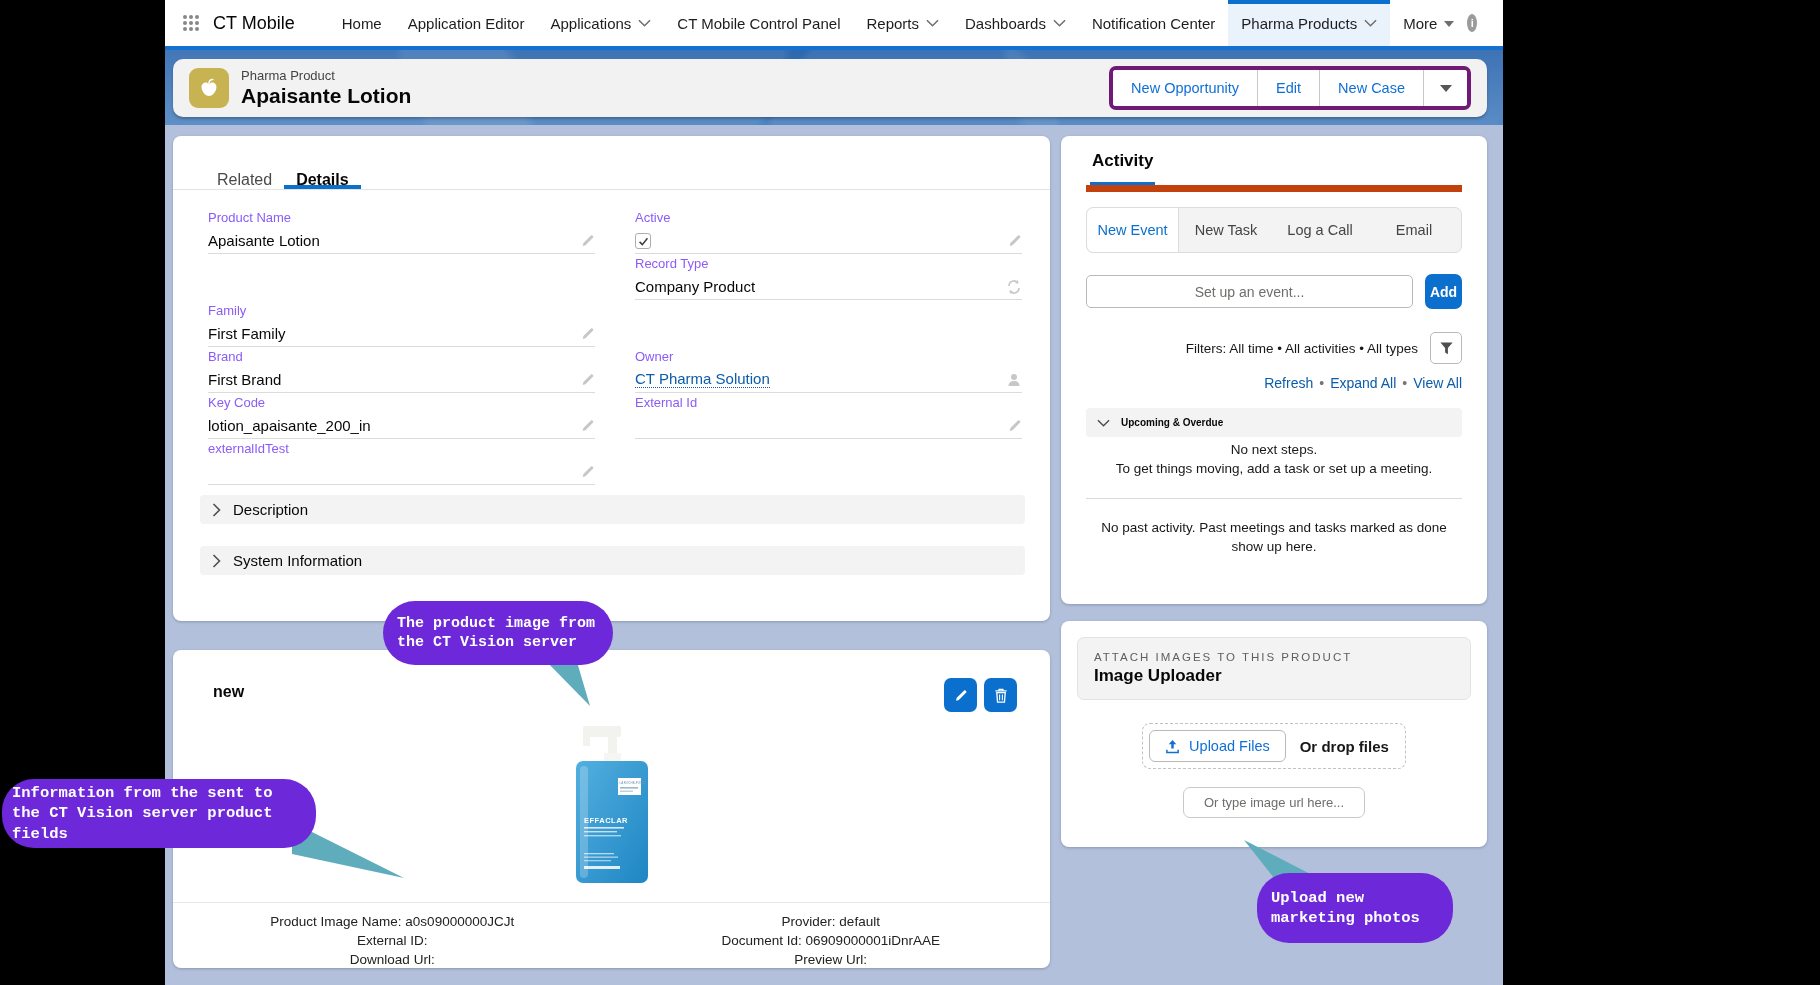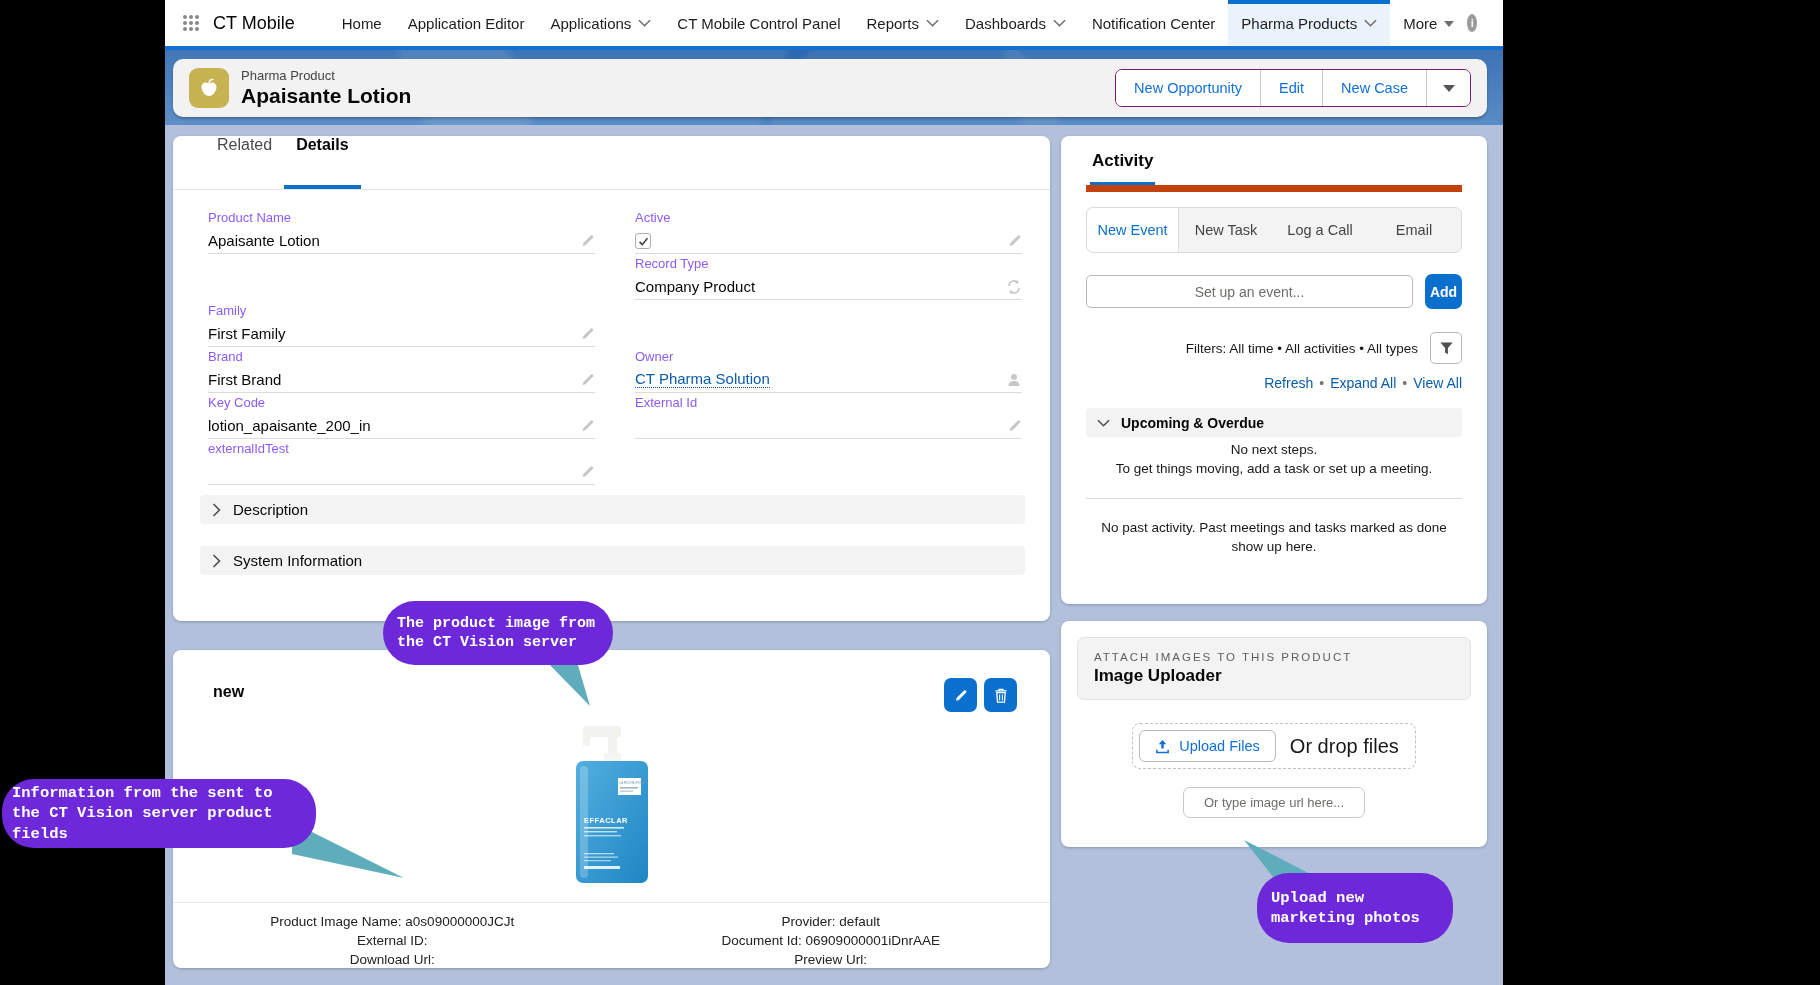--- a/index.html
+++ b/index.html
@@ -29,37 +29,37 @@
       radial-gradient(circle at 12% 130%, rgba(255,255,255,.10) 0 17%, transparent 18%),
       radial-gradient(circle at 32% -40%, rgba(255,255,255,.08) 0 21%, transparent 22%),
       radial-gradient(circle at 56% 140%, rgba(255,255,255,.07) 0 19%, transparent 20%),
       radial-gradient(circle at 82% -30%, rgba(255,255,255,.08) 0 23%, transparent 24%),
       linear-gradient(180deg,#2d67ae,#4c83c1);
   }
   .banner-card { position:absolute; left:8px; right:16px; top:9px; height:58px; background:#f3f2f2; border-radius:10px; box-shadow:0 2px 3px rgba(0,0,0,.25); display:flex; align-items:center; padding:0 16px; }
   .obj-icon { width:40px; height:40px; border-radius:9px; background:#c7b351; display:flex; align-items:center; justify-content:center; margin-right:12px; flex:none;}
   .titles .entity { font-size:13px; color:#444; margin-bottom:1px; }
   .titles .rec-title { font-size:21px; font-weight:bold; color:#080707; }
-  .btn-group { margin-left:auto; display:flex; background:#fff; border:1px solid #701a75; border-radius:7px; overflow:hidden; }
+  .btn-group { margin-left:auto; display:flex; background:#fff; border:4px solid #701a75; border-radius:7px; overflow:hidden; }
   .btn-group button { background:#fff; border:none; border-left:1px solid #c9c9c9; height:36px; padding:0 18px; font-size:14.5px; color:#106fd6; font-family:inherit; cursor:pointer; white-space:nowrap;}
   .btn-group button:first-child { border-left:none; }
   .btn-group .dd { width:44px; display:flex; align-items:center; justify-content:center; padding:0; }
   .tri-dark { width:0; height:0; border-left:6px solid transparent; border-right:6px solid transparent; border-top:7px solid #565656; }
 
   
   .content { position:relative; height:860px; }
   .card { position:absolute; background:#fff; border-radius:8px; box-shadow:0 1px 3px rgba(0,0,0,.22); }
   .details-card { left:8px; top:11px; width:877px; height:485px; }
   .activity-card { left:896px; top:11px; width:426px; height:468px; }
   .uploader-card { left:896px; top:496px; width:426px; height:226px; }
   .image-card  { left:8px; top:525px; width:877px; height:318px; }
 
   
   .tabs { display:flex; height:54px; align-items:stretch; border-bottom:1px solid #e3e3e3; padding-left:32px; }
-  .tab { display:flex; align-items:flex-start; padding:0 12px; font-size:16px; color:#494949; cursor:pointer; }
+  .tab { display:flex; align-items:flex-end; padding:0 12px; font-size:16px; color:#494949; cursor:pointer; }
   .tab.active { font-weight:bold; color:#080707; box-shadow: inset 0 -4px 0 0 #0b70cd; }
   .fields { display:flex; gap:40px; padding:20px 28px 0 35px; }
   .fcol { flex:1; min-width:0; }
   .field { margin-bottom:2px; }
   .flabel { font-size:13px; color:#8b5cf6; margin-bottom:3px; }
   .fval { display:flex; justify-content:space-between; align-items:flex-end; min-height:26px; border-bottom:1px solid #dddbda; padding-bottom:4px; font-size:15px; color:#080707; }
   .spacer47 { height:47px; }
   .icon-btn { flex:none; width:16px; height:16px; cursor:pointer; }
   .link { color:#0b5cab; border-bottom:1px dotted #0b5cab; cursor:pointer; }
   .checkbox { width:16px; height:16px; border:1px solid #aeaeae; border-radius:3px; background:#fff; display:flex; align-items:center; justify-content:center; cursor:pointer; }
@@ -75,33 +75,33 @@
   .subtab.active { flex:0 0 92px; background:#fff; border-right:1px solid #dcdcdc; border-radius:7px 0 0 7px; color:#0b70cd; }
   .composer { margin-top:21px; display:flex; align-items:center; gap:12px; }
   .composer input { flex:1; height:33px; border:1px solid #b9b9b9; border-radius:5px; text-align:center; font-size:14px; font-family:inherit; color:#080707; }
   .composer input::placeholder { color:#706e6b; }
   .add-btn { width:37px; height:35px; background:#0b70cd; color:#fff; border:none; border-radius:7px; font-size:14px; font-weight:bold; font-family:inherit; cursor:pointer; }
   .filters-row { margin-top:23px; display:flex; justify-content:flex-end; align-items:center; gap:12px; font-size:13.5px; color:#181818; }
   .filter-btn { width:32px; height:32px; background:#fff; border:1px solid #b9b9b9; border-radius:5px; display:flex; align-items:center; justify-content:center; cursor:pointer; }
   .links-row { margin-top:11px; text-align:right; font-size:14px; }
   .links-row a { color:#0b5cab; text-decoration:none; cursor:pointer; }
   .links-row .sep { color:#747474; margin:0 6px; }
-  .upc-bar { margin-top:17px; height:29px; background:#f3f3f3; border-radius:4px; display:flex; align-items:center; gap:11px; padding:0 11px; font-size:14px; font-weight:bold; color:#080707; cursor:pointer; }
+  .upc-bar { margin-top:17px; height:29px; background:#f3f3f3; border-radius:4px; display:flex; align-items:center; gap:11px; padding:0 11px; font-size:10px; font-weight:bold; color:#080707; cursor:pointer; }
   .empty-txt { margin-top:4px; text-align:center; font-size:13.5px; line-height:1.4; color:#181818; }
   .act-divider { margin:19px 0; border:none; border-top:1px solid #dddbda; }
   .past-txt { text-align:center; font-size:13.5px; line-height:1.45; color:#181818; padding:0 6px; }
 
   
   .uploader-card { padding:16px; }
   .upl-head { background:#f3f3f3; border:1px solid #e3e3e3; border-radius:7px; padding:13px 16px; }
   .kicker { font-size:11.5px; letter-spacing:2px; color:#5e5e5e; margin-bottom:3px; }
   .upl-title { font-size:17px; font-weight:bold; color:#080707; }
   .drop-zone { margin:23px auto 0; width:fit-content; display:flex; align-items:center; gap:14px; border:1px dashed #c2c2c2; border-radius:8px; padding:6px 16px 6px 6px; }
   .upload-btn { display:flex; align-items:center; gap:9px; background:#fff; border:1px solid #b9b9b9; border-radius:6px; padding:7px 15px; font-size:14.5px; color:#106fd6; font-family:inherit; cursor:pointer; }
-  .drop-label { font-size:20px; color:#181818; }
+  .drop-label { font-size:15px; color:#181818;font-weight:bold; }
   .url-input { display:block; margin:18px auto 0; width:182px; height:31px; border:1px solid #c9c9c9; border-radius:7px; text-align:center; font-size:13px; font-family:inherit; color:#080707;}
   .url-input::placeholder { color:#706e6b; }
 
   
   .img-name { position:absolute; left:40px; top:33px; font-size:16px; font-weight:bold; color:#080707; }
   .img-actions { position:absolute; right:33px; top:28px; display:flex; gap:7px; }
   .sq-btn { width:33px; height:34px; background:#0b70cd; border:none; border-radius:7px; display:flex; align-items:center; justify-content:center; cursor:pointer; }
   .bottle-wrap { position:absolute; left:0; right:0; top:60px; display:flex; justify-content:center; }
   .img-info { position:absolute; left:0; right:0; top:252px; bottom:0; border-top:1px solid #e8e8e8; display:flex; padding-top:9px; }
   .info-col { flex:1; text-align:center; font-size:13.5px; line-height:19px; color:#222; }

